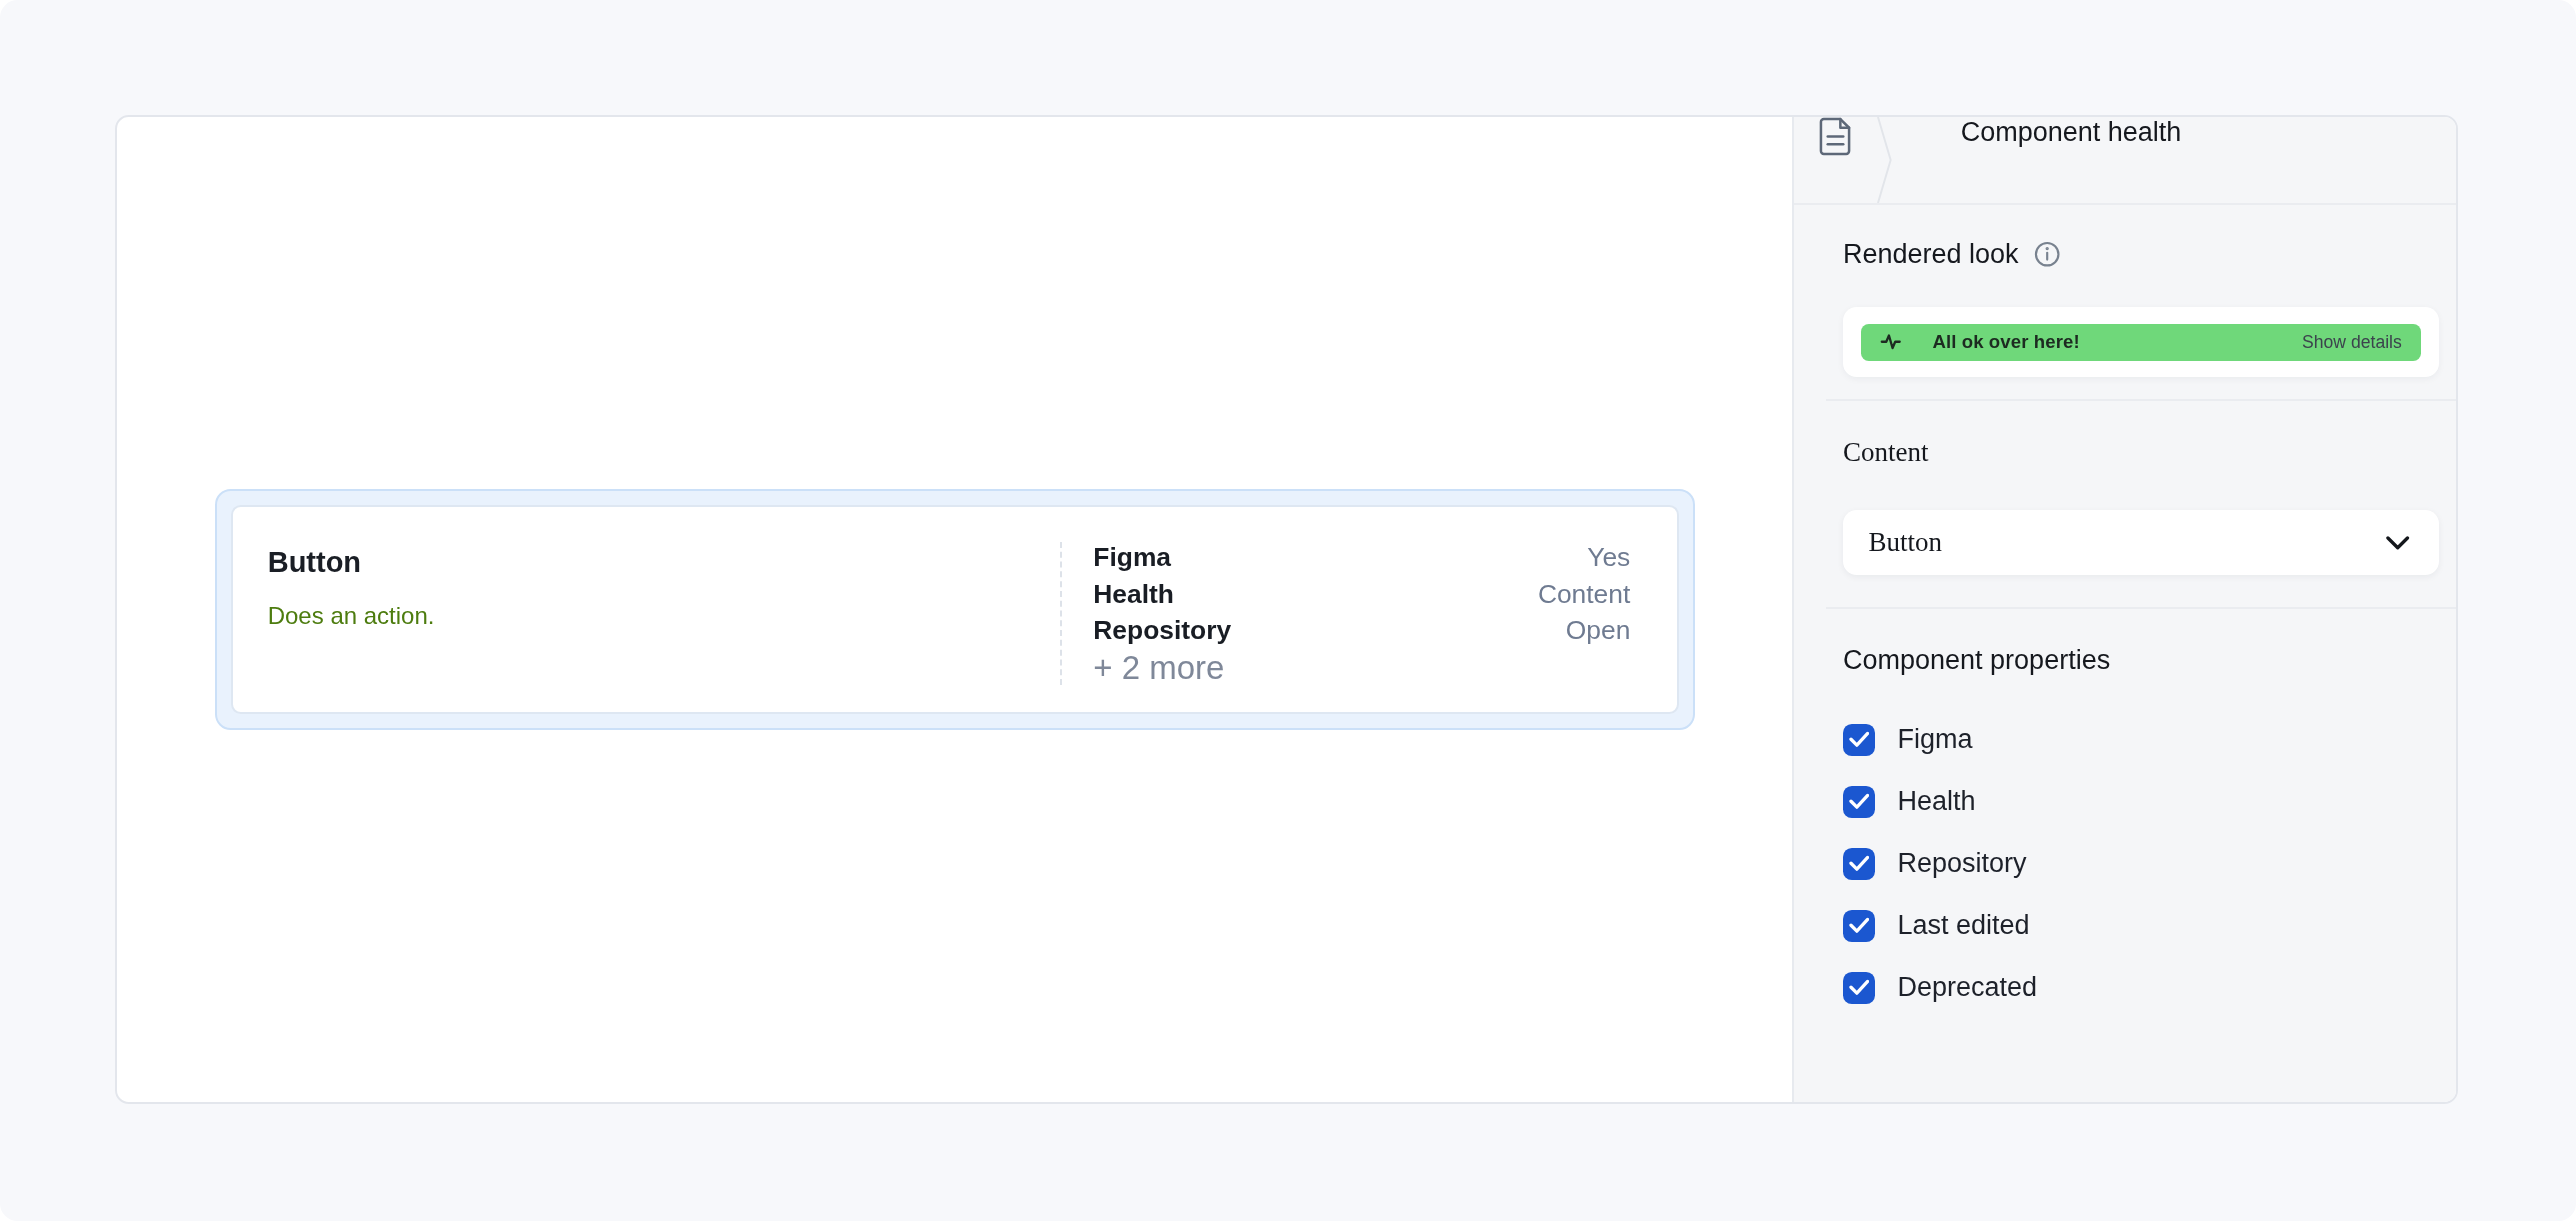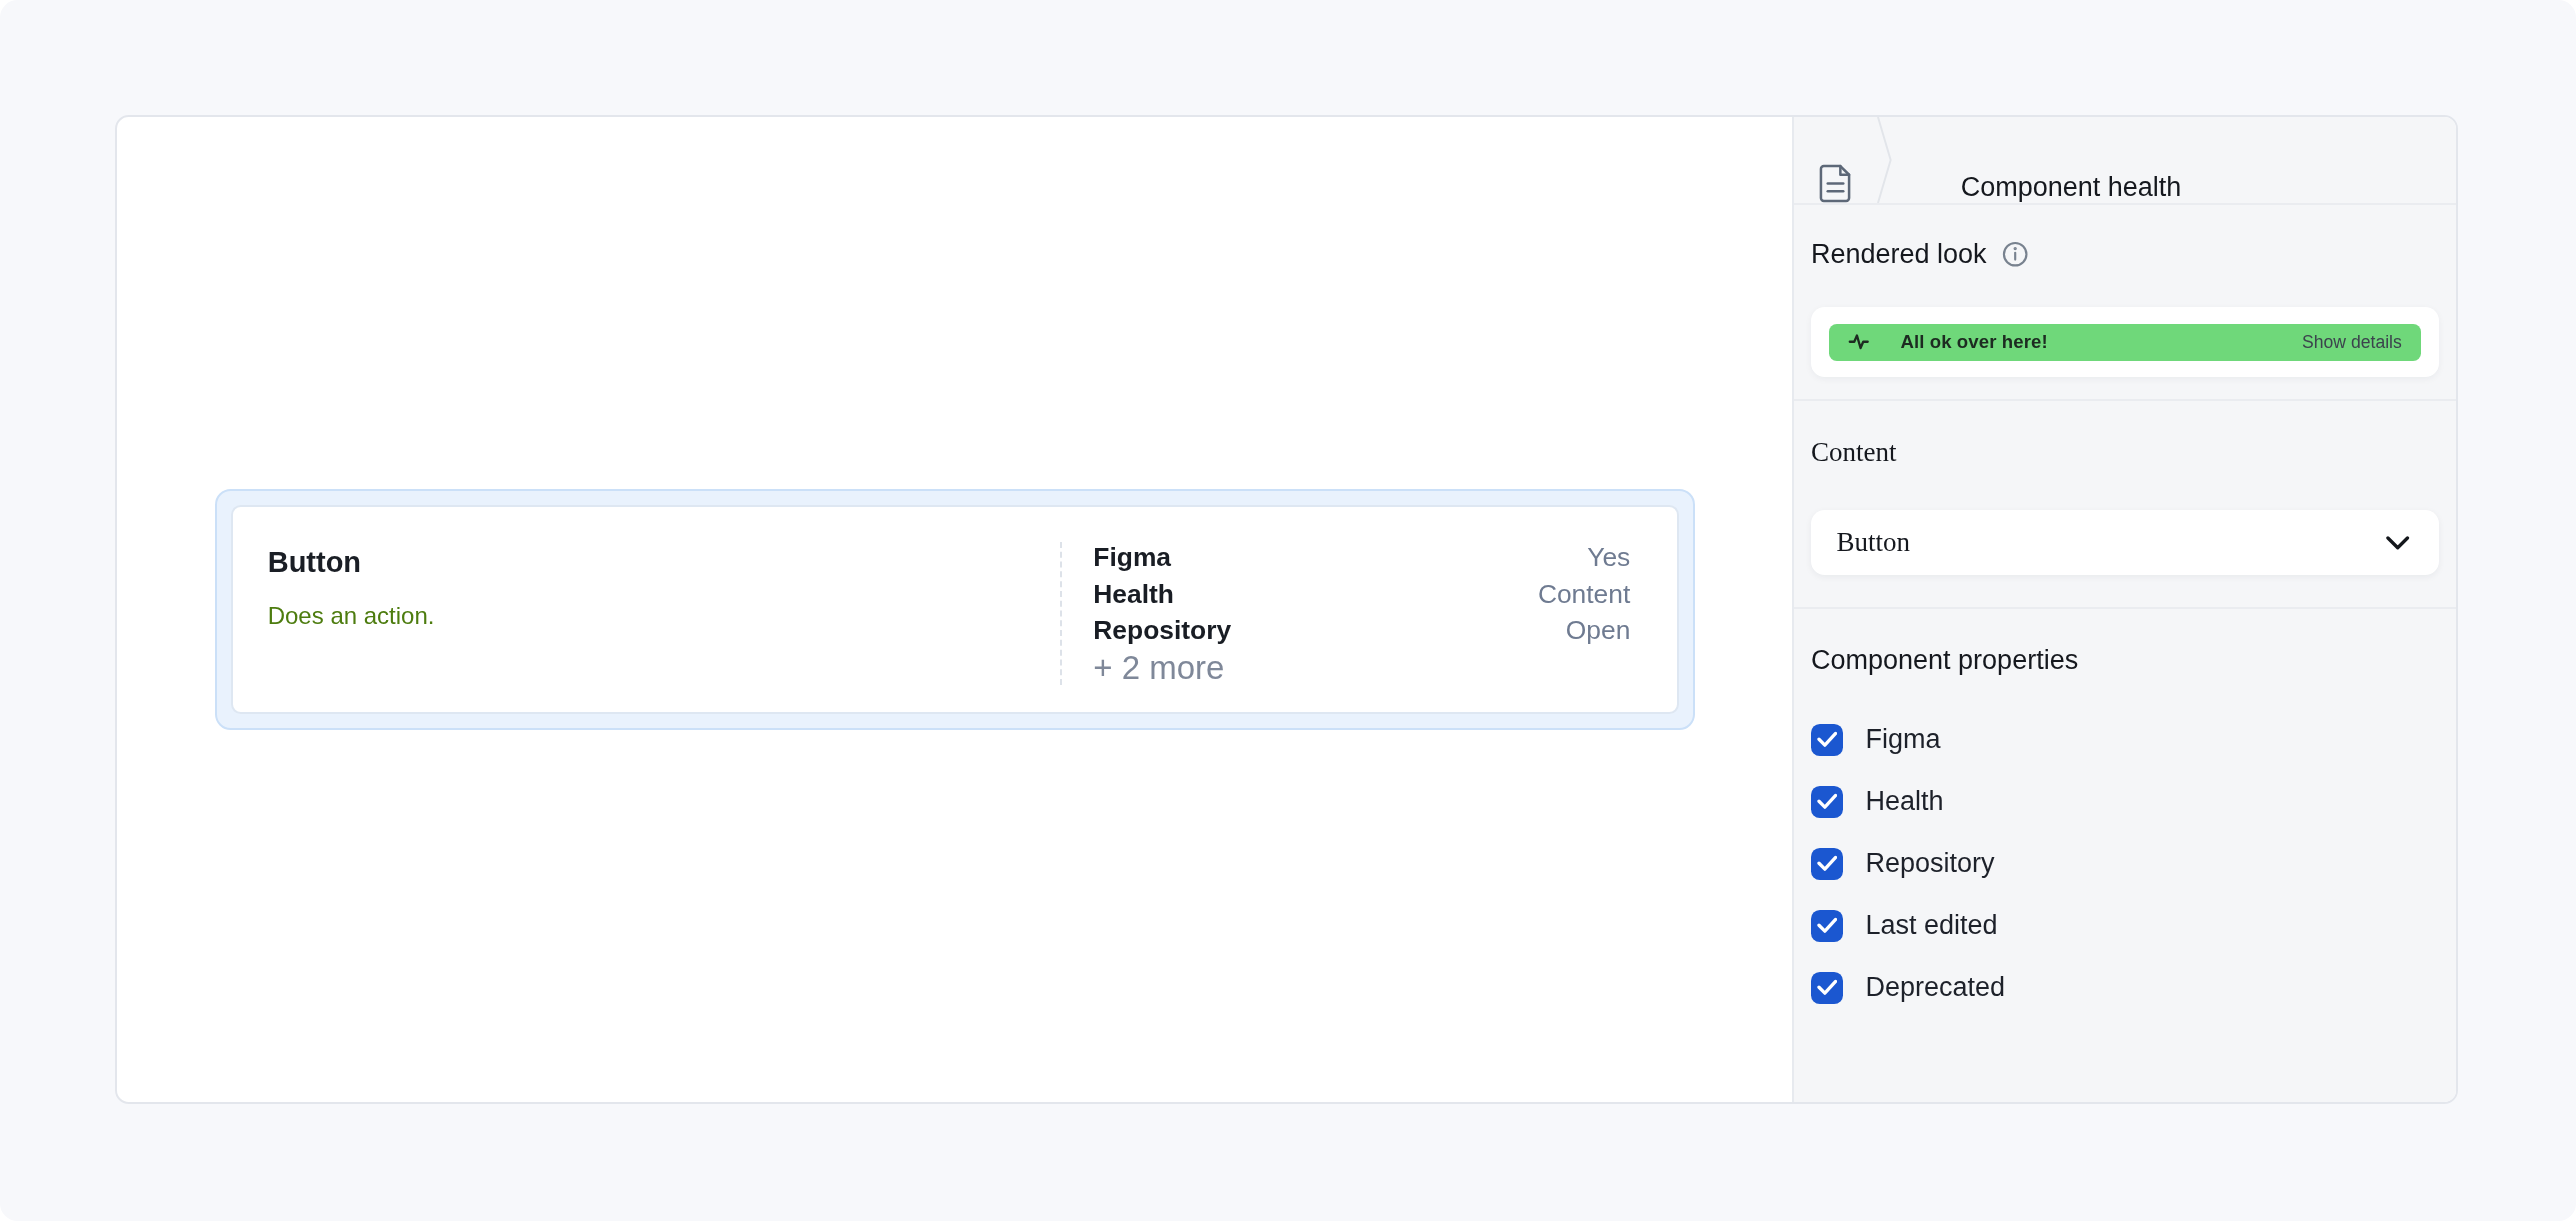--- a/index.html
+++ b/index.html
@@ -39,31 +39,31 @@
   .prop-label { font-size:26.4px; font-weight:600; color:#191d24; }
   .prop-value { font-size:26.4px; color:#6f7b91; }
   .prop-more  { height:39px; display:flex; align-items:center; font-size:33px; color:#7f8899; }
 
   
   .sidebar {
     width:664px; flex:none; background:#f5f6f8; border-left:2px solid #e7eaef;
     display:flex; flex-direction:column;
   }
   .sidebar-header {
-    position:relative; height:88px; flex:none; display:flex; align-items:flex-end;
+    position:relative; height:88px; flex:none; display:flex; align-items:flex-start;
     padding-left:25.4px; border-bottom:2px solid #eaecf0;
   }
   .doc-icon { display:flex; align-items:center; cursor:pointer; }
   .header-sep { margin-left:23.5px; height:86px; display:flex; align-items:center; }
   .header-title {
     position:absolute; left:0; right:108px; text-align:center;
     font-size:27px; font-weight:500; color:#15181e; pointer-events:none;
   }
 
-  .section { padding:0 17px; }
+  .section { padding:0 17px;margin-left:32px; }
   .section-rendered { height:196px; border-bottom:2px solid #eaecf0; padding-top:33px; }
   .section-content  { height:208px; border-bottom:2px solid #eaecf0; padding-top:35px;font-family:Liberation Serif, serif; }
   .section-props    { flex:1; padding-top:35px; }
 
   .section-heading { font-size:27px; font-weight:500; color:#15181e; line-height:33px; display:flex; align-items:center; gap:15.7px; }
 
   .banner-card {
     margin-top:36px; background:#fff; border-radius:13.7px; padding:16.6px 17.6px;
     box-shadow:0 2px 7.8px rgba(20,30,50,.05);
   }

